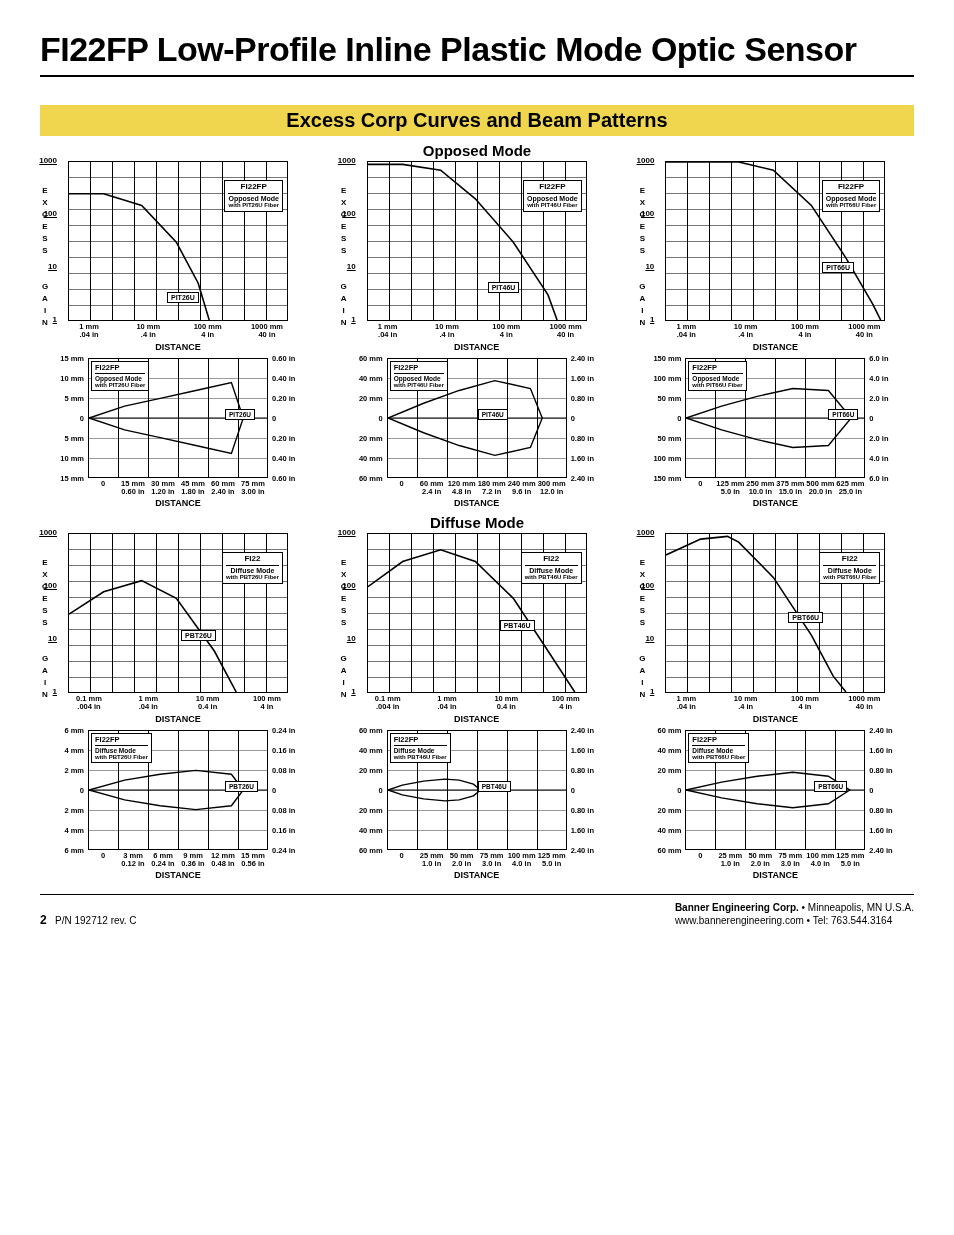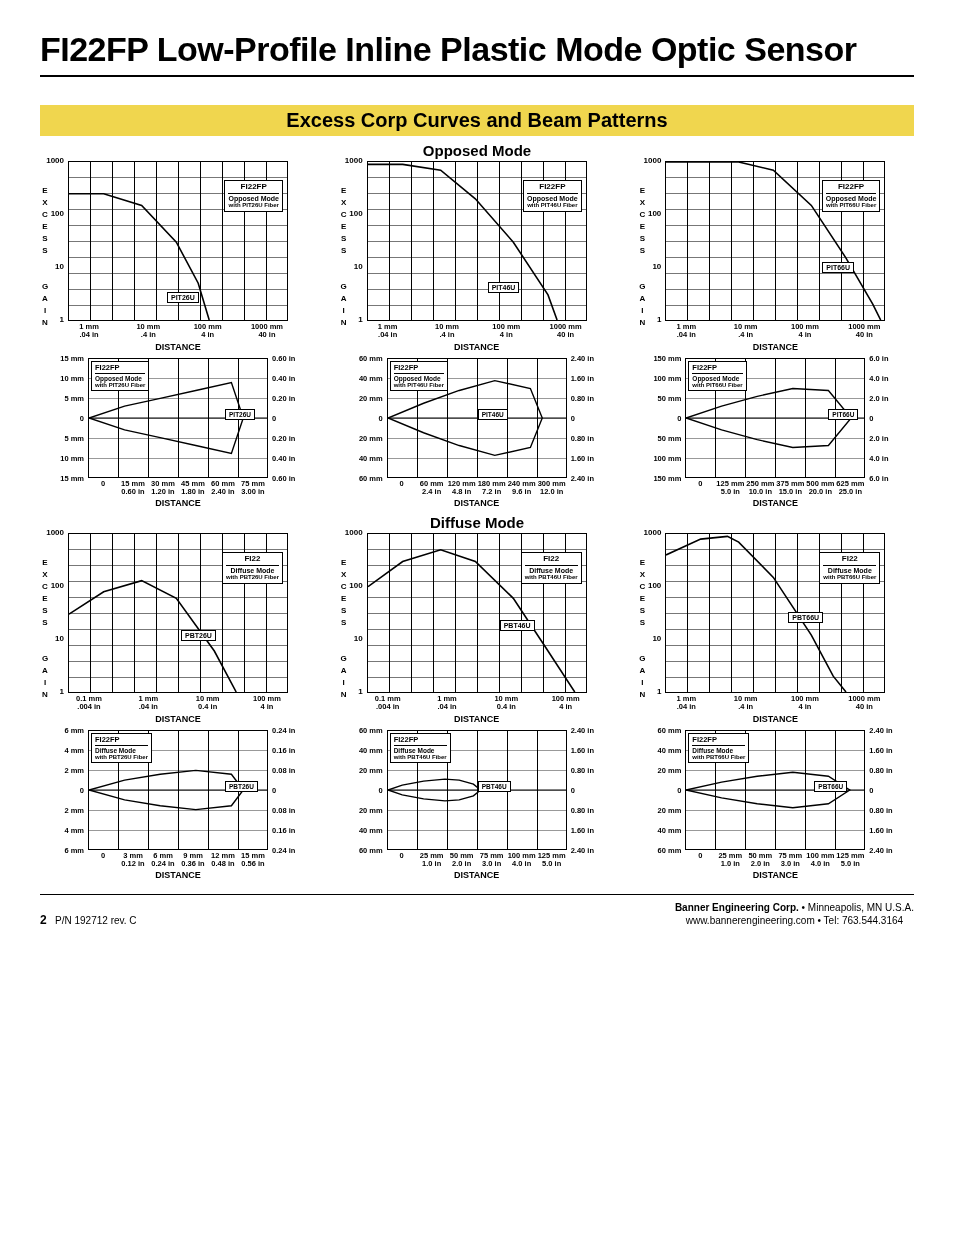--- a/index.html
+++ b/index.html
@@ -67,21 +67,21 @@
     line-height: 12px;
     padding-top: 24px;
   }
   .yticks {
     position: absolute;
     left: 0px; top: -4px;
     font-size: 8px; font-weight: bold;
     width: 26px; text-align: right;
     line-height: 1;
   }
-  .yticks div { position:absolute; right:2px; }
+  .yticks div { position:absolute; right:9px;text-decoration:underline; }
   .xticks { font-size: 7.5px; font-weight: bold; text-align:center; margin-left:28px; width:220px; display:flex; justify-content:space-between; margin-top:2px; line-height:1.1;}
   .xticks span { display:inline-block; width:42px;}
   .xlabel { font-size:9px; font-weight:bold; text-align:center; margin-left:28px; width:220px; margin-top:2px;}
   .legend-box {
     position:absolute;
     background:#fff;
     border:1px solid #000;
     font-size:7px;
     font-weight:bold;
     padding:2px 3px;
@@ -133,21 +133,21 @@
     border-top:1px solid #000;
     margin-top:14px;
     padding-top:6px;
     display:flex;
     justify-content:space-between;
     align-items:flex-end;
     font-size:10px;
   }
   .footer .left { font-size:10px; }
   .footer .left b { font-size:12px; }
-  .footer .right { text-align:center; line-height:1.3; }
+  .footer .right { text-align:left; line-height:1.3; }
   .sub { font-size:6px; font-weight:bold; }
 </style>
 </head>
 <body>
 
 <h1 class="page-title">FI22FP Low-Profile Inline Plastic Mode Optic Sensor</h1>
 <div class="rule"></div>
 
 <div class="section-banner">Excess Corp Curves and Beam Patterns</div>
 

